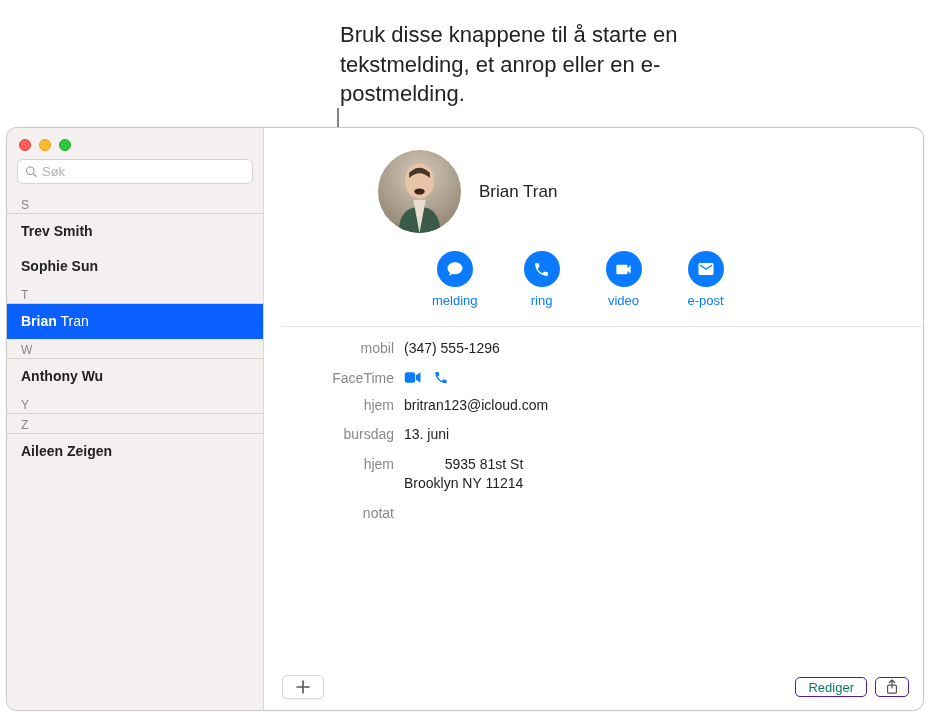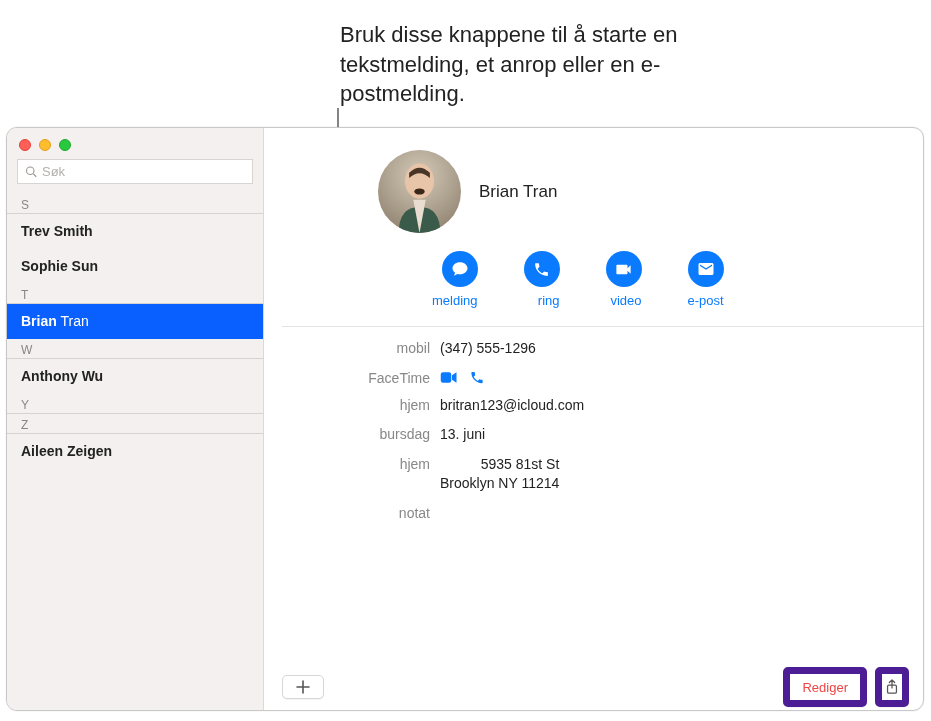--- a/index.html
+++ b/index.html
@@ -55,21 +55,21 @@
 }
 .tl-red { background: #ff5f57; border: 0.5px solid #e1413a; }
 .tl-yellow { background: #febc2e; border: 0.5px solid #e1a116; }
 .tl-green { background: #28c840; border: 0.5px solid #1daa2b; }
 .search-wrap {
   padding: 0 10px 8px 10px;
 }
 .search-field {
   width: 100%;
   height: 25px;
-  border-radius: 0;
+  border-radius: 6px;
   border: 1px solid #d8d4d2;
   background: #fff;
   display: flex;
   align-items: center;
   padding: 0 7px;
   gap: 5px;
 }
 .search-field input {
   border: none;
   outline: none;
@@ -132,21 +132,21 @@
 .action-row {
   display: flex;
   gap: 46px;
   padding-left: 168px;
   margin-top: 6px;
   margin-bottom: 18px;
 }
 .action-btn {
   display: flex;
   flex-direction: column;
-  align-items: flex-end;
+  align-items: center;
   gap: 6px;
   cursor: pointer;
 }
 .action-circle {
   width: 36px;
   height: 36px;
   border-radius: 50%;
   background: #0a7bff;
   display: flex;
   align-items: center;
@@ -163,21 +163,21 @@
 }
 .field-rows {
   margin-top: 7px;
 }
 .field-row {
   display: flex;
   align-items: flex-start;
   padding: 5px 0 5px 0;
 }
 .field-label {
-  width: 176px;
+  width: 140px;
   text-align: right;
   font-size: 14px;
   color: #888;
   padding-right: 10px;
   padding-top: 1px;
 }
 .field-value {
   font-size: 14px;
   color: #222;
   line-height: 1.4;
@@ -215,27 +215,27 @@
   justify-content: center;
   font-size: 18px;
   color: #555;
   box-shadow: 0 1px 1px rgba(0,0,0,0.05);
 }
 .right-btns {
   display: flex;
   gap: 8px;
 }
 .pill-btn {
-  height: 40px;
+  height: 20px;
   border-radius: 5px;
-  border: 7px solid #4c1d95;
+  border: 1px solid #4c1d95;
   background: #fff;
   padding: 0 12px;
   font-size: 13px;
-  color: #ef4444;
+  color: #0f766e;
   display: flex;
   align-items: center;
   box-shadow: 0 1px 1px rgba(0,0,0,0.05);
 }
 .share-btn {
   width: 34px;
   padding: 0;
   justify-content: center;
 }
 </style>

